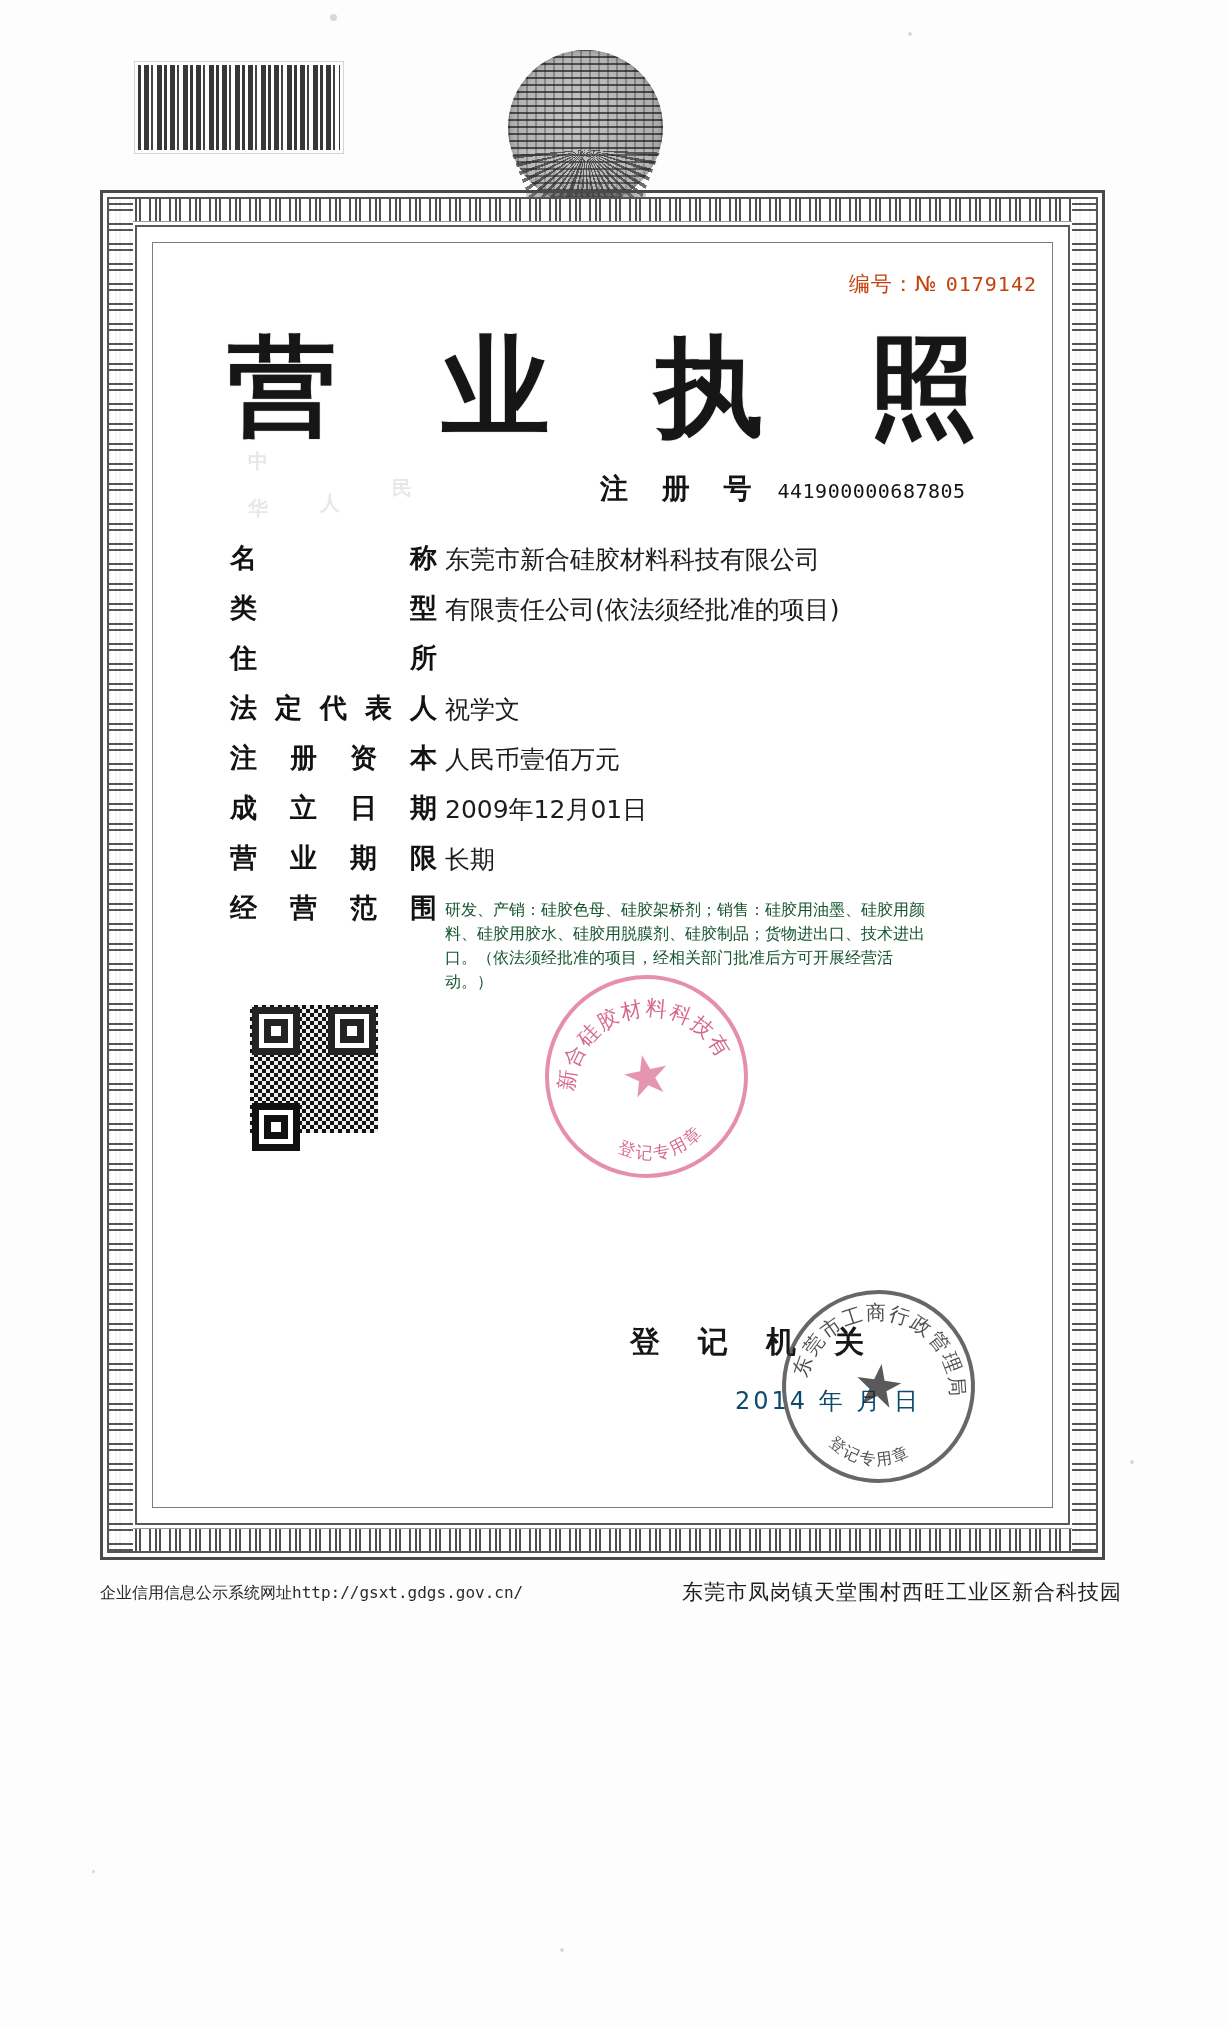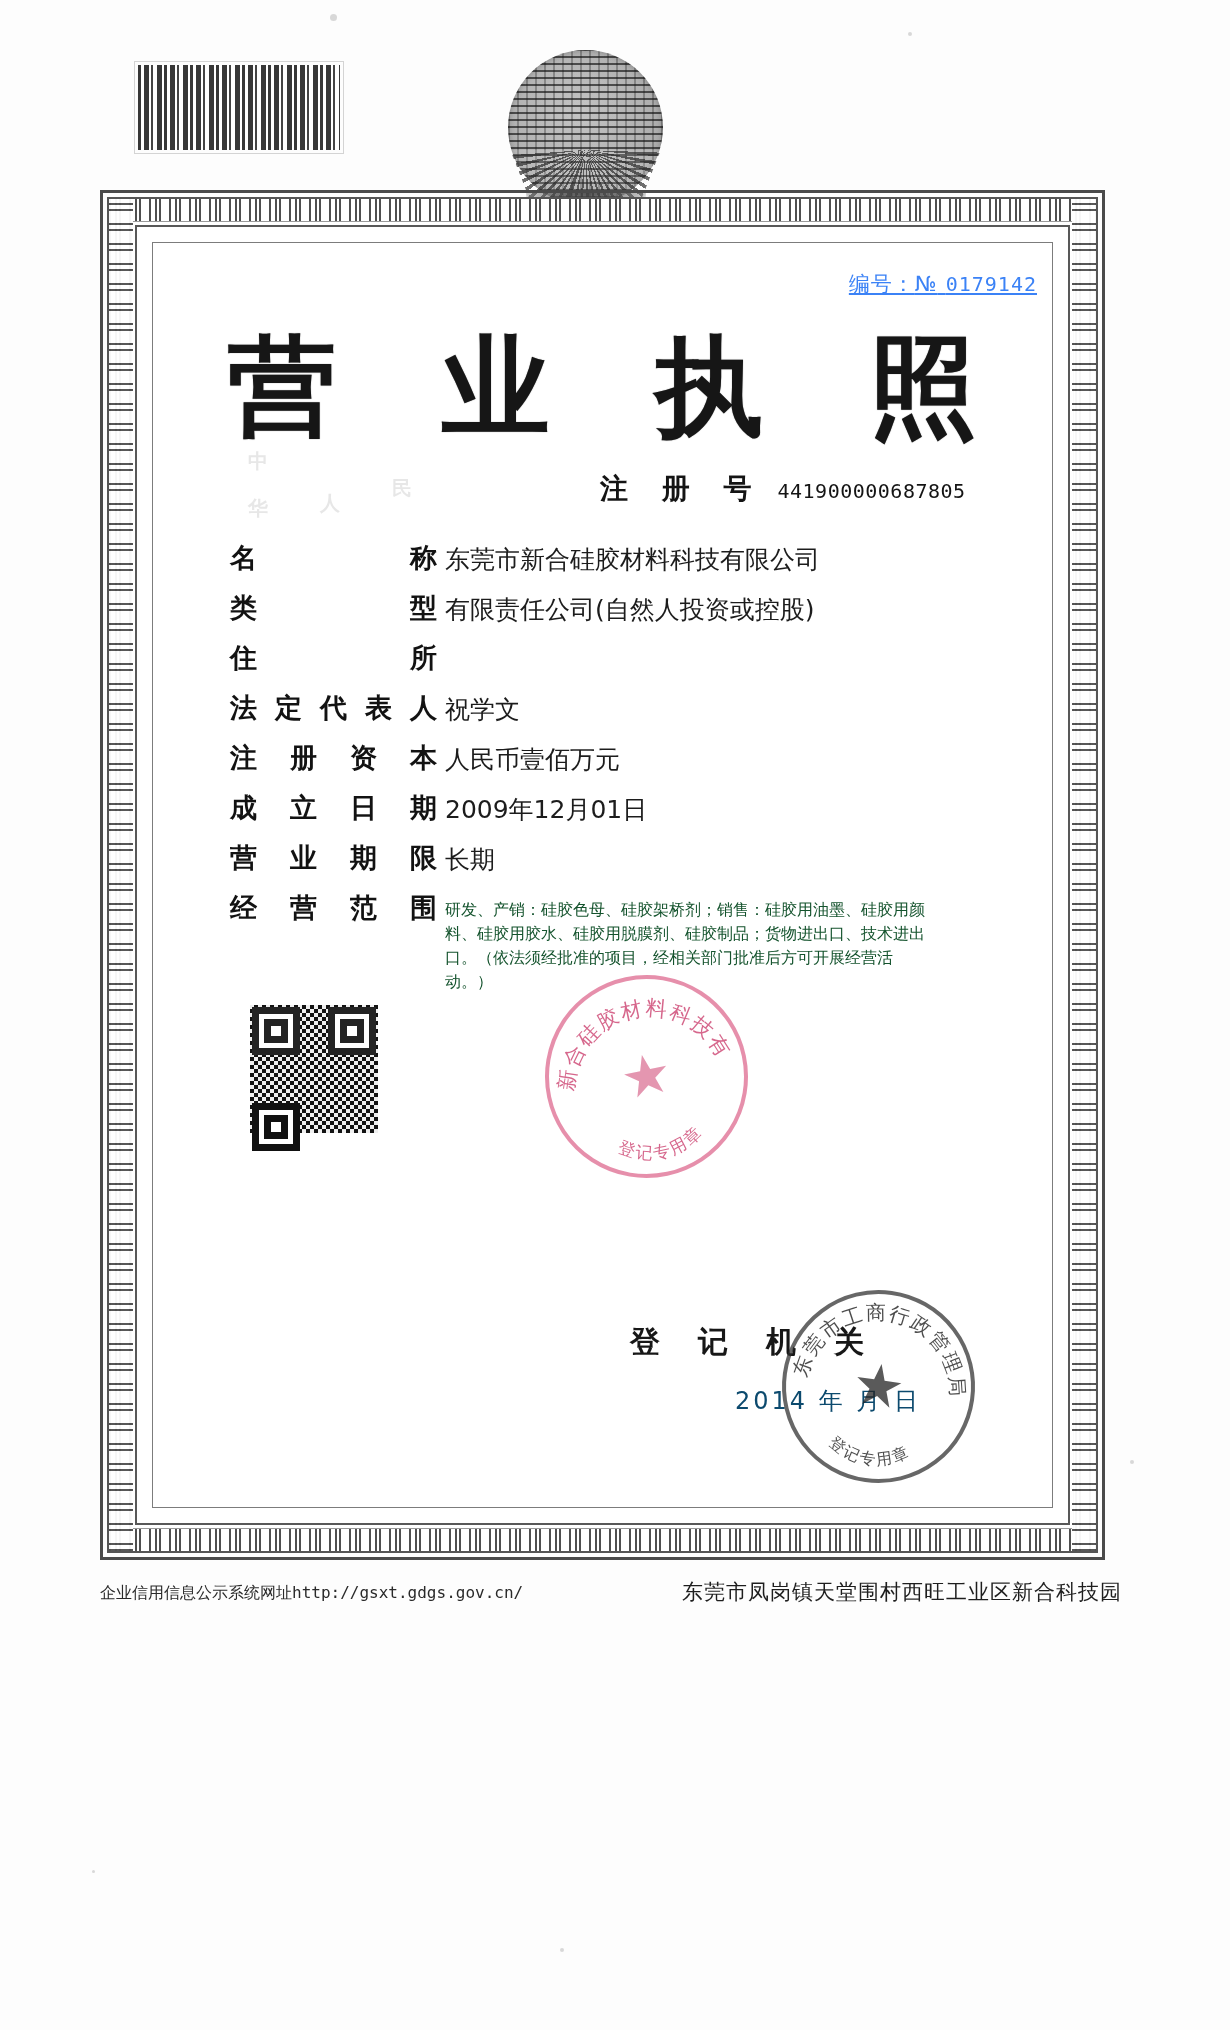--- a/index.html
+++ b/index.html
@@ -154,25 +154,24 @@
     position: absolute;
     left: 60px; top: 60px; right: 60px; bottom: 60px;
   }
 
   
   #serial {
     position: absolute;
     right: 8px;
     top: 20px;
     font-size: 22px;
-    color: #3b82f6;
+    color: #c2410c;
     letter-spacing: 1px;
     font-family: "DejaVu Sans", sans-serif;
     white-space: nowrap;
-    text-decoration: underline;
   }
   #serial .label { font-size: 21px; }
   #serial .num { font-family: "DejaVu Sans Mono", monospace; font-size: 20px; }
 
   
   #title {
     position: absolute;
     left: 0;
     right: 0;
     top: 65px;
@@ -435,21 +434,21 @@
             <span>称</span>
           </div>
           <div class="val">东莞市新合硅胶材料科技有限公司</div>
         </div>
 
         <div class="row">
           <div class="key">
             <span>类</span>
             <span>型</span>
           </div>
-          <div class="val">有限责任公司(自然人投资或控股)</div>
+          <div class="val">有限责任公司(依法须经批准的项目)</div>
         </div>
 
         <div class="row">
           <div class="key">
             <span>住</span>
             <span>所</span>
           </div>
         </div>
 
         <div class="row">

